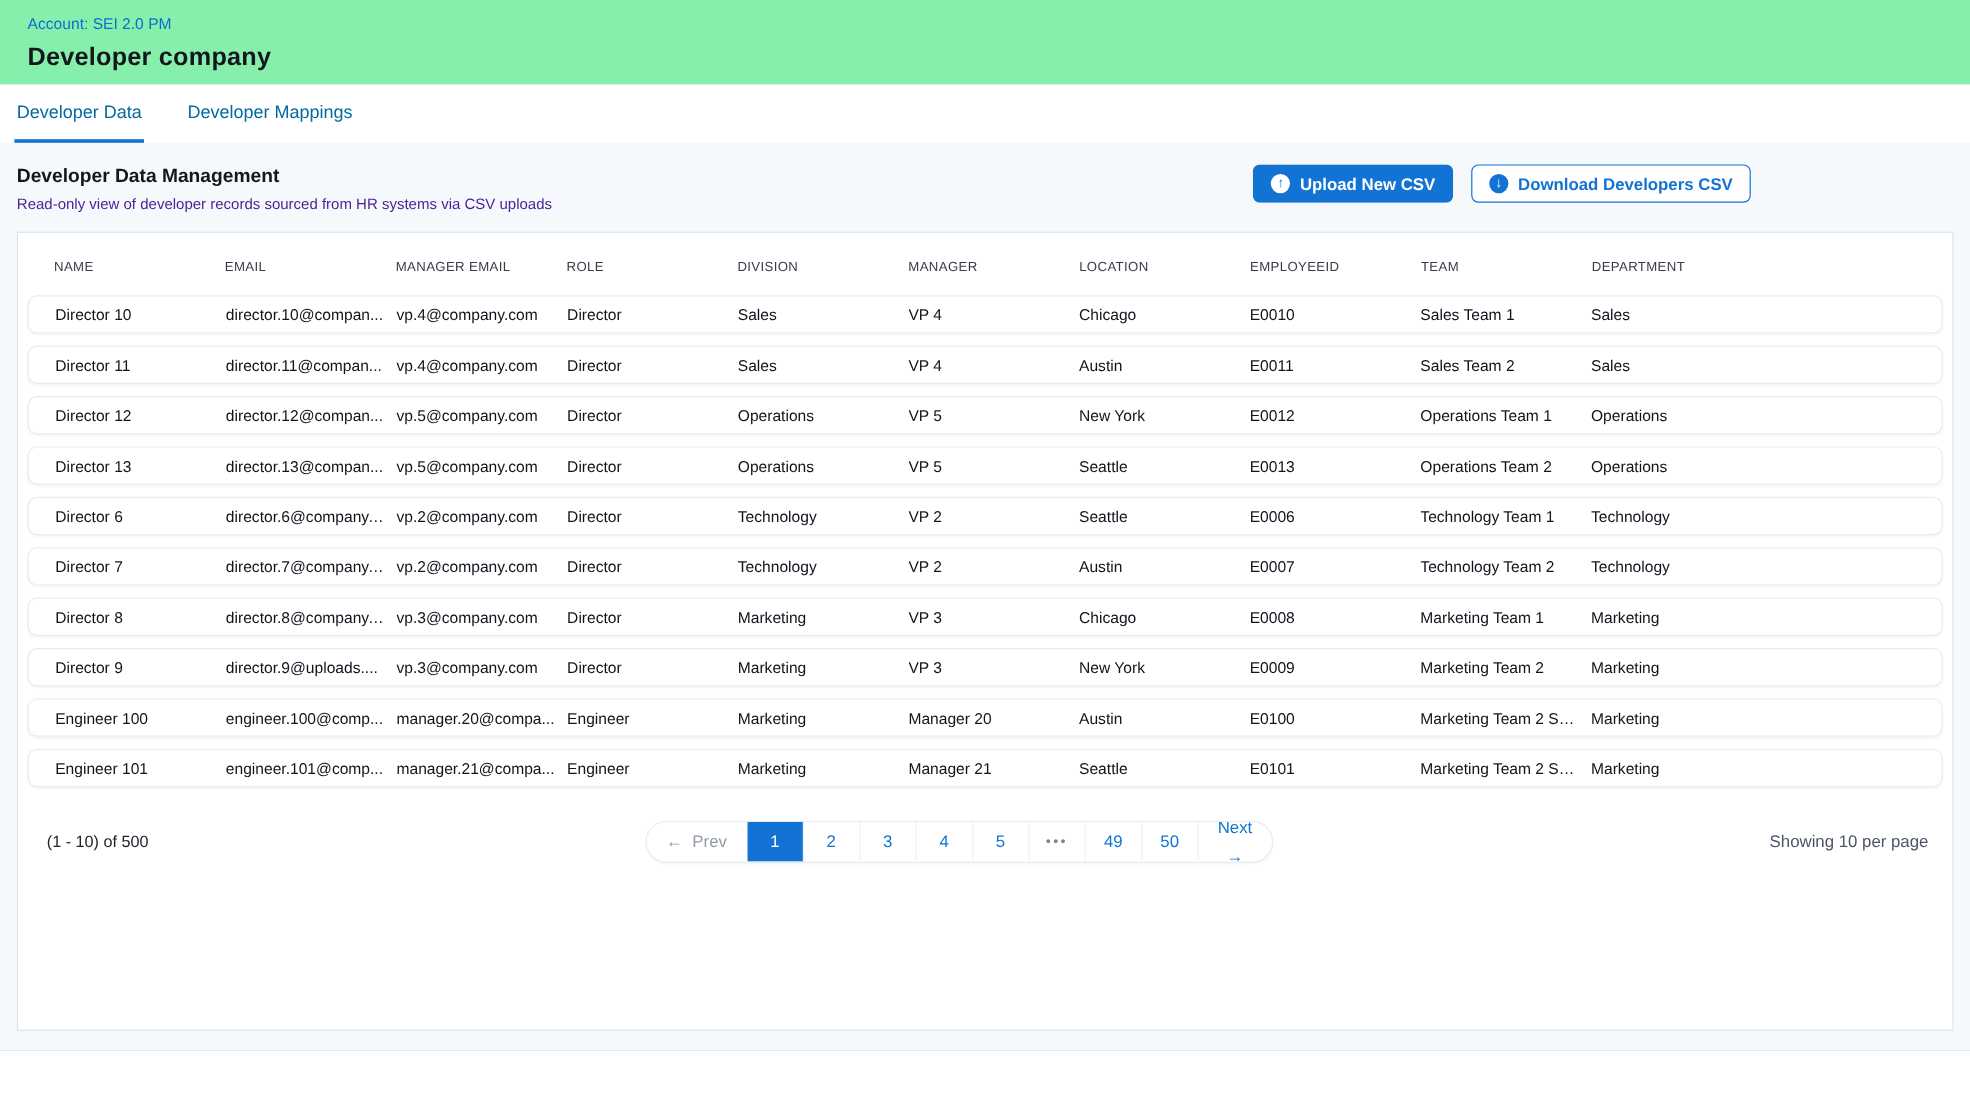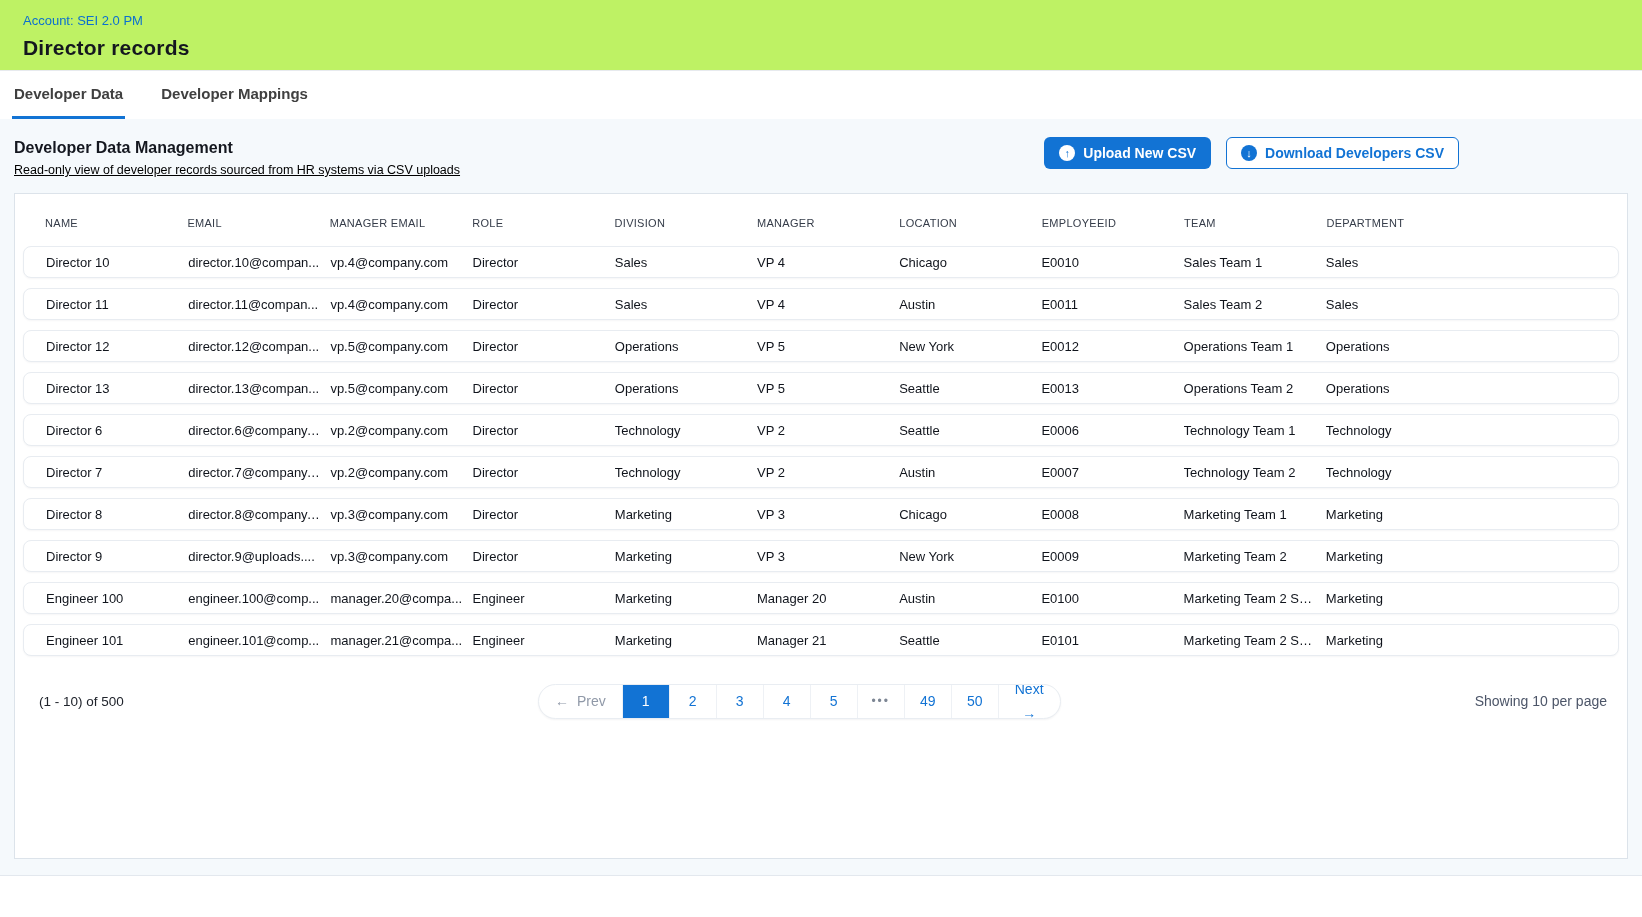--- a/index.html
+++ b/index.html
@@ -8,21 +8,21 @@
     font-family: "Liberation Sans", sans-serif;
     background: #ffffff;
     color: #14181f;
     overflow: hidden;
   }
 
   
   .top {
     height: 70px;
     padding: 11px 0 0 23px;
-    background: #bef264;
+    background: #86efac;
   }
   .account-link {
     color: #0b6fd0;
     font-size: 13px;
     cursor: pointer;
     display: inline-block;
   }
   .page-title {
     margin-top: 7px;
     font-size: 21px;
@@ -38,22 +38,22 @@
     background: #fff;
     display: flex;
     align-items: stretch;
     padding-left: 12px;
     gap: 34px;
   }
   .tab {
     display: flex;
     align-items: center;
     font-size: 15px;
-    font-weight: bold;
-    color: #404040;
+    font-weight: normal;
+    color: #0369a1;
     cursor: pointer;
     border-bottom: 3px solid transparent;
     padding: 0 2px;
   }
   .tab.active { border-bottom-color: #1273d4; }
 
   
   .content {
     height: 757px;
     background: #f5f9fc;
@@ -71,22 +71,21 @@
   }
   .section-titles { padding-top: 2px; }
   .section-title {
     font-size: 16px;
     font-weight: bold;
     color: #14171f;
   }
   .section-subtitle {
     margin-top: 6px;
     font-size: 12.5px;
-    color: #000000;
-    text-decoration: underline;
+    color: #4c1d95;
   }
   .section-buttons {
     display: flex;
     gap: 15px;
     margin-right: 169px;
   }
   .btn {
     display: inline-flex;
     align-items: center;
     gap: 8px;
@@ -205,21 +204,21 @@
     white-space: nowrap;
   }
 
   .bottom-strip { height: 41px; background: #fff; }
 </style>
 </head>
 <body>
 
 <div class="top">
   <span class="account-link">Account: SEI 2.0 PM</span>
-  <div class="page-title">Director records</div>
+  <div class="page-title">Developer company</div>
 </div>
 
 <div class="tabs">
   <div class="tab active">Developer Data</div>
   <div class="tab">Developer Mappings</div>
 </div>
 
 <div class="content">
 
   <div class="section-header">

